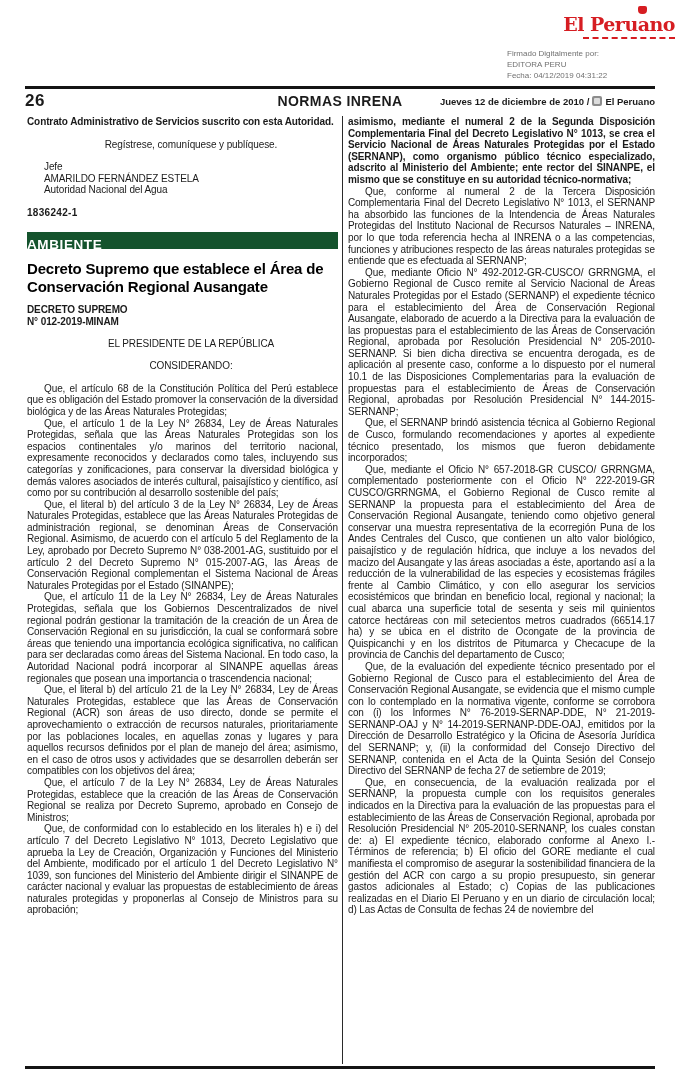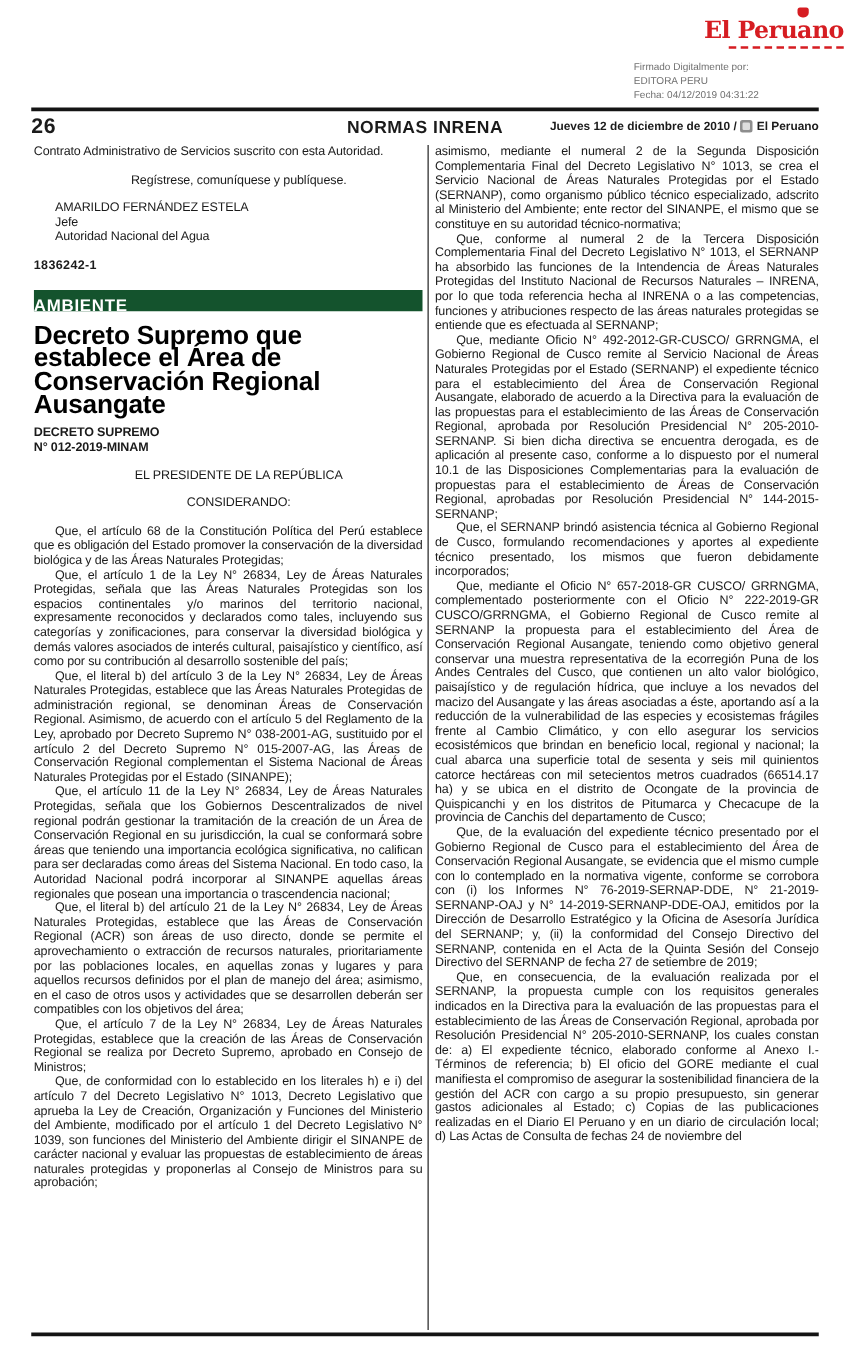--- a/index.html
+++ b/index.html
@@ -31,27 +31,27 @@
   .crest-small:before{content:"";position:absolute;left:2px;top:2px;width:6px;height:6px;
                background:#fff;opacity:.7;border-radius:1px;}
 
   
   .columns{position:absolute;top:116px;left:27px;width:628px;height:948px;
            display:flex;overflow:hidden;}
   .col{font-size:10px;line-height:11.6px;text-align:justify;letter-spacing:-0.1px;}
   .col-left{width:311px;padding-right:4px;}
   .col-right{flex:1;border-left:1.2px solid #2a2a2a;padding-left:5px;}
   .p{text-indent:17px;margin:0;}
-  .p.noindent{text-indent:0;}
+  .p.noindent{text-indent:0;font-weight:bold;}
   .sp{height:11px;}
   .sig-block{padding-left:17px;}
   .code{font-weight:bold;letter-spacing:0.3px;}
   .badge{margin:13px 0 11px 0;height:17px;line-height:25px;background:#14532d;color:#fff;
          font-weight:bold;font-size:13.5px;text-align:left;letter-spacing:0.6px;}
-  .doc-title{font-size:21px;font-weight:bold;line-height:18.5px;letter-spacing:-0.2px;
+  .doc-title{font-size:15px;font-weight:bold;line-height:18.5px;letter-spacing:-0.2px;
              color:#000;text-align:left;text-indent:0;margin:0 0 7px 0;}
   .decree-heading{text-align:left;font-weight:bold;font-size:10px;line-height:12px;
                   text-indent:0;margin:0 0 10px 0;}
   .plain{text-indent:17px;text-align:center;}
 
   
   .bottom-rule{position:absolute;top:1066px;left:25px;width:630px;height:3px;background:#141414;}
 </style>
 </head>
 <body>
@@ -84,22 +84,22 @@
   </div>
 
   <div class="columns">
 
     <div class="col col-left">
       <p class="p noindent">Contrato Administrativo de Servicios suscrito con esta Autoridad.</p>
       <div class="sp"></div>
       <p class="p plain">Regístrese, comuníquese y publíquese.</p>
       <div class="sp"></div>
       <div class="sig-block">
+        <div>Jefe</div>
         <div>AMARILDO FERNÁNDEZ ESTELA</div>
-        <div>Jefe</div>
         <div>Autoridad Nacional del Agua</div>
       </div>
       <div class="sp"></div>
       <div class="code">1836242-1</div>
       <div class="badge">AMBIENTE</div>
       <p class="doc-title">Decreto Supremo que establece el Área de Conservación Regional Ausangate</p>
       <div class="decree-heading">
         <div>DECRETO SUPREMO</div>
         <div>N° 012-2019-MINAM</div>
       </div>

